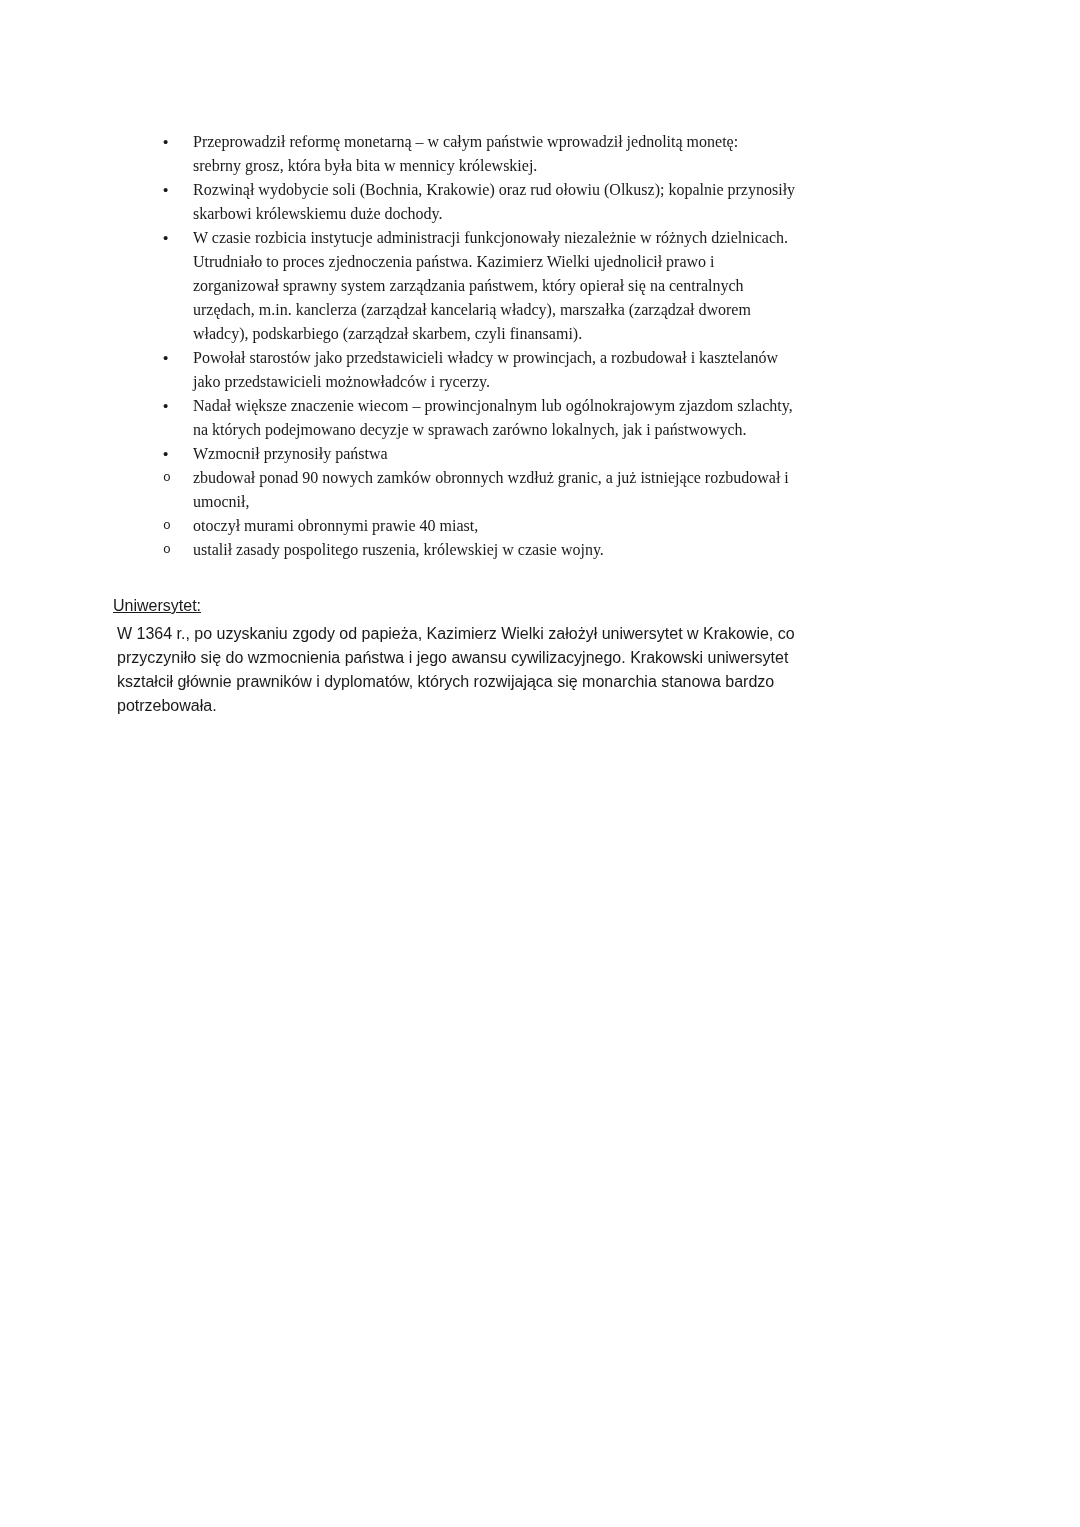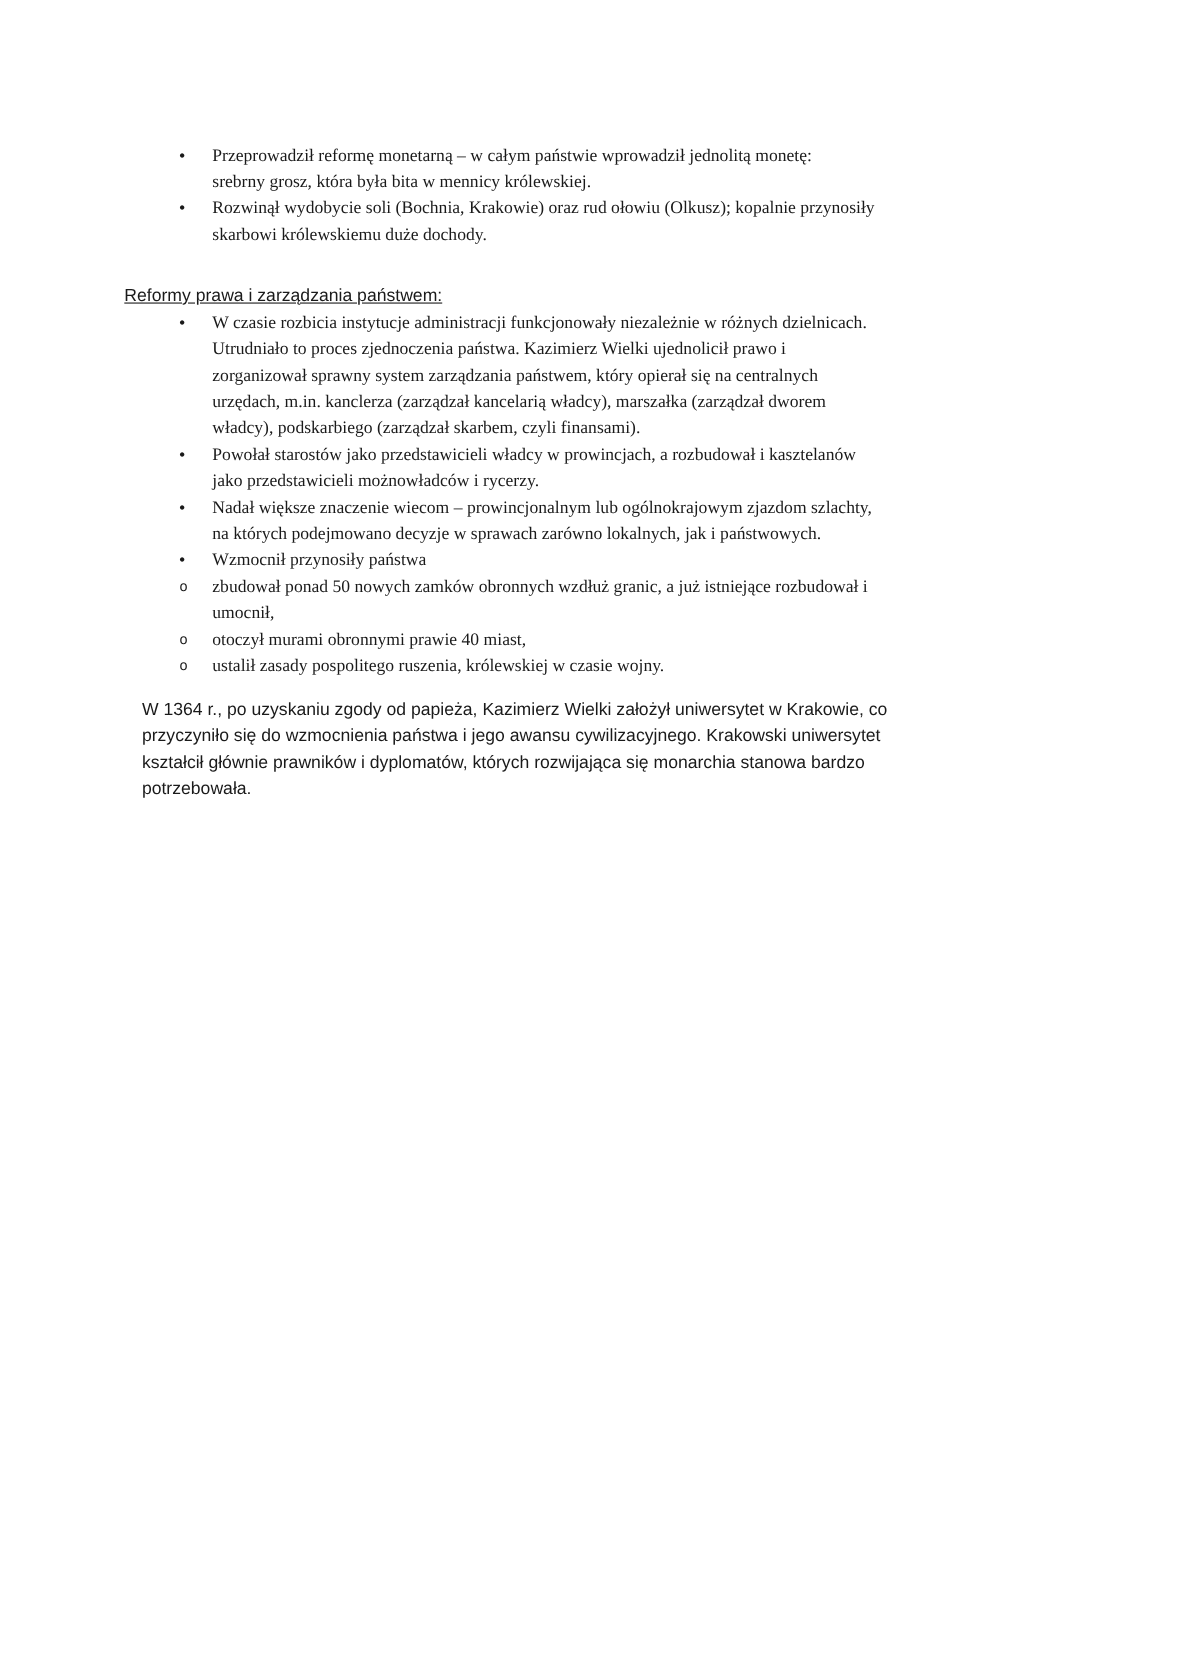--- a/index.html
+++ b/index.html
@@ -38,21 +38,21 @@
     font-family: Liberation Serif, serif;
   }
   .heading {
     margin: 32px 0 0 0;
     font-size: 16px;
     font-weight: normal;
     line-height: 24px;
     text-decoration: underline;
   }
   .para {
-    margin: 16px;
+    margin: 4px;
     white-space: pre-wrap;
   }
 </style>
 </head>
 <body>
 
 <div class="page">
   <div class="content">
 
     <div class="list">
@@ -61,21 +61,20 @@
         <span class="li-text">Przeprowadził reformę monetarną – w całym państwie wprowadził jednolitą monetę:
 srebrny grosz, która była bita w mennicy królewskiej.</span>
       </div>
       <div class="li">
         <span class="marker dot">•</span>
         <span class="li-text">Rozwinął wydobycie soli (Bochnia, Krakowie) oraz rud ołowiu (Olkusz); kopalnie przynosiły
 skarbowi królewskiemu duże dochody.</span>
       </div>
     </div>
 
-    <h2 class="heading">Reformy prawa i zarządzania państwem:</h2>
 
     <div class="list">
       <div class="li">
         <span class="marker dot">•</span>
         <span class="li-text">W czasie rozbicia instytucje administracji funkcjonowały niezależnie w różnych dzielnicach.
 Utrudniało to proces zjednoczenia państwa. Kazimierz Wielki ujednolicił prawo i
 zorganizował sprawny system zarządzania państwem, który opierał się na centralnych
 urzędach, m.in. kanclerza (zarządzał kancelarią władcy), marszałka (zarządzał dworem
 władcy), podskarbiego (zarządzał skarbem, czyli finansami).</span>
       </div>
@@ -91,33 +90,34 @@
       </div>
       <div class="li">
         <span class="marker dot">•</span>
         <span class="li-text">Wzmocnił przynosiły państwa</span>
       </div>
     </div>
 
     <div class="list">
       <div class="li">
         <span class="marker circle">o</span>
-        <span class="li-text">zbudował ponad 50 nowych zamków obronnych wzdłuż granic, a już istniejące rozbudował i
+        <span class="li-text">zbudował ponad 90 nowych zamków obronnych wzdłuż granic, a już istniejące rozbudował i
 umocnił,</span>
       </div>
       <div class="li">
         <span class="marker circle">o</span>
         <span class="li-text">otoczył murami obronnymi prawie 40 miast,</span>
       </div>
       <div class="li">
         <span class="marker circle">o</span>
         <span class="li-text">ustalił zasady pospolitego ruszenia, królewskiej w czasie wojny.</span>
       </div>
     </div>
 
+    <h2 class="heading">Uniwersytet:</h2>
 
     <p class="para">W 1364 r., po uzyskaniu zgody od papieża, Kazimierz Wielki założył uniwersytet w Krakowie, co
 przyczyniło się do wzmocnienia państwa i jego awansu cywilizacyjnego. Krakowski uniwersytet
 kształcił głównie prawników i dyplomatów, których rozwijająca się monarchia stanowa bardzo
 potrzebowała.</p>
 
   </div>
 </div>
 
 </body></html>

